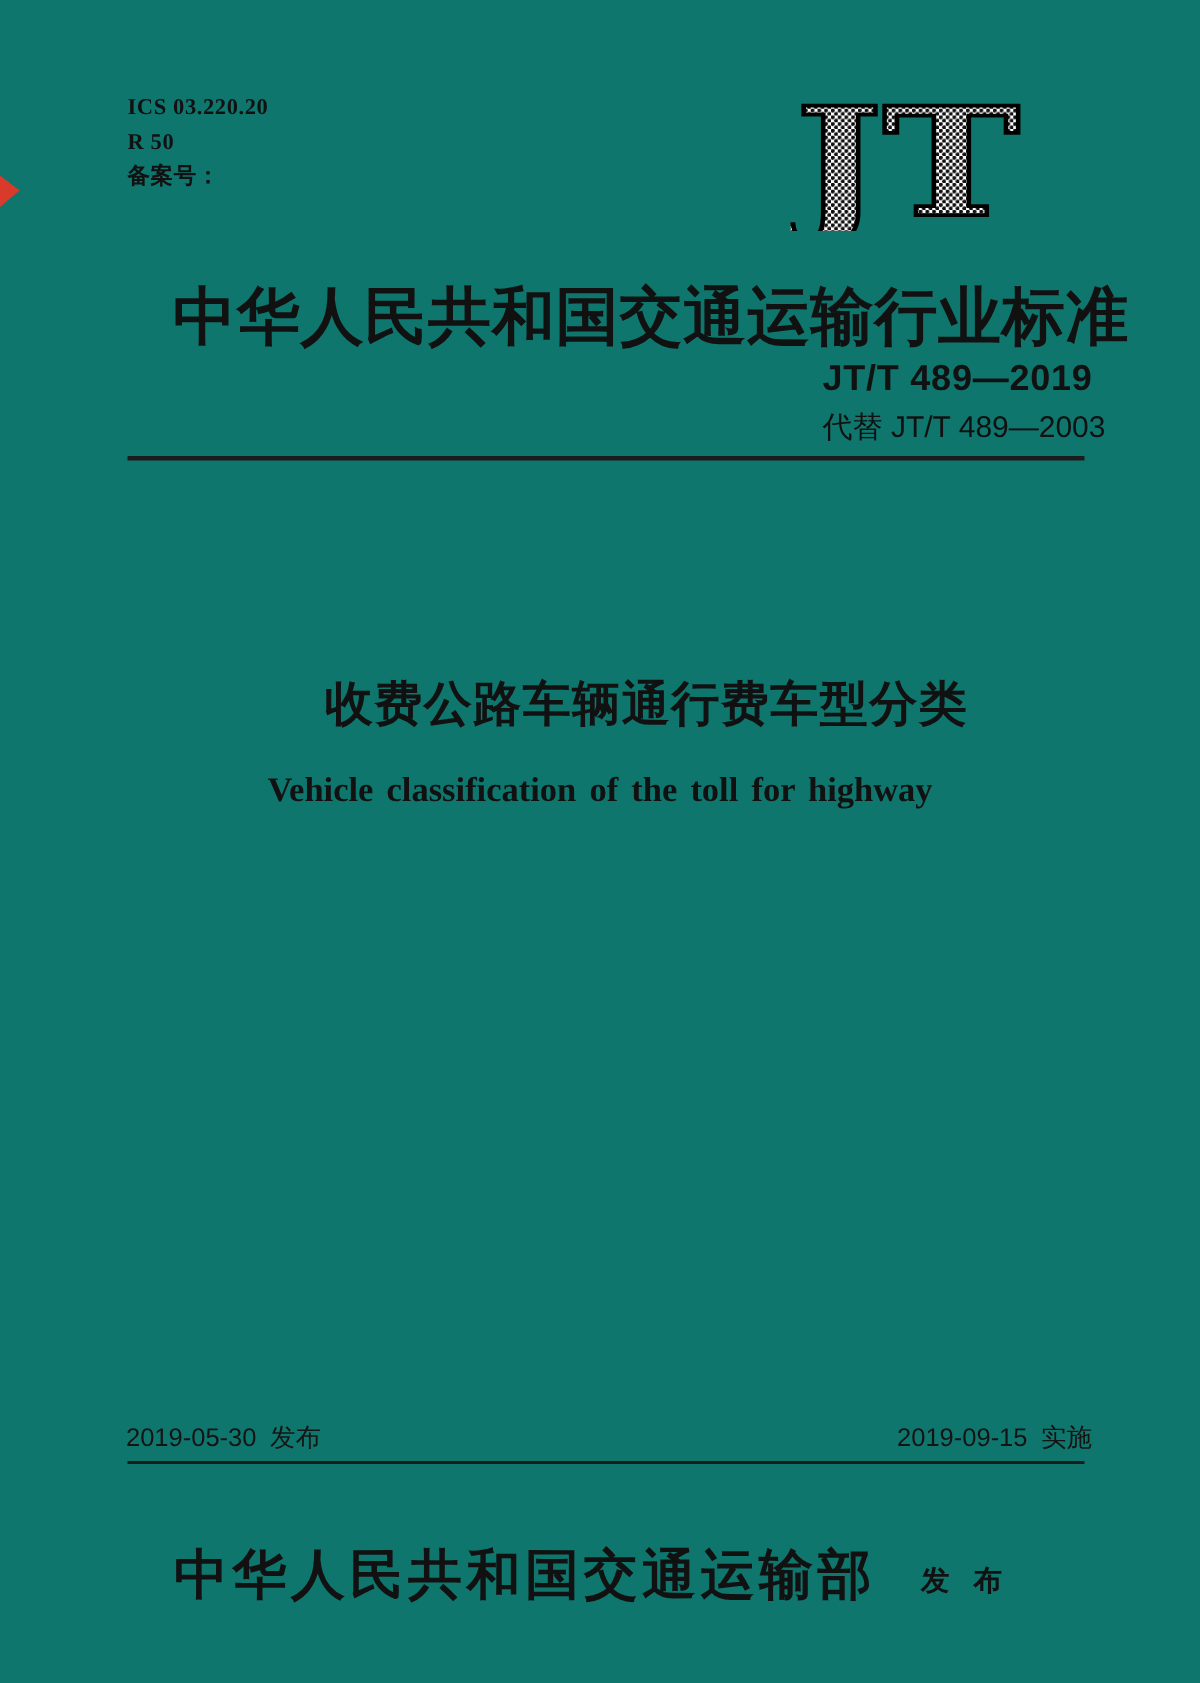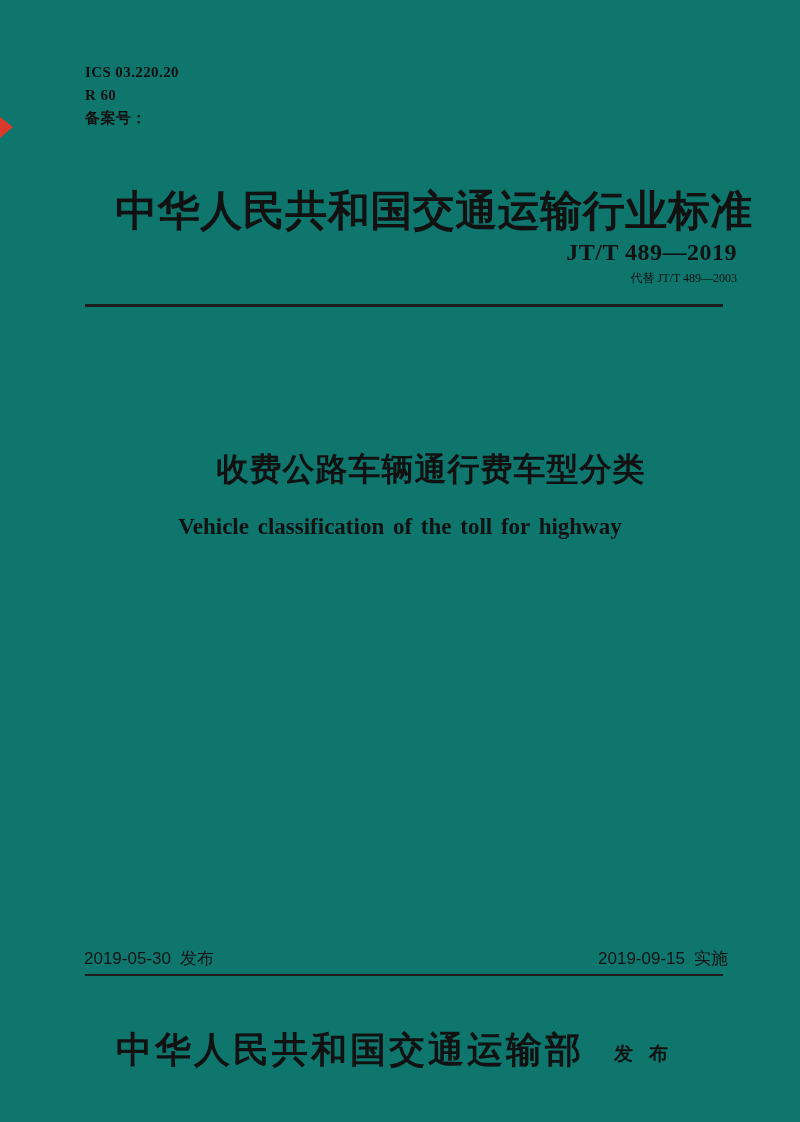--- a/index.html
+++ b/index.html
@@ -55,30 +55,29 @@
     font-size: 42px;
     letter-spacing: 0.5px;
     white-space: nowrap;
     margin-left: 34px;
   }
 
   .std {
     position: absolute;
     top: 239px;
     right: 99px;
-    text-align: right;
-    font-family: Liberation Serif, serif;
+    font-family: Liberation Sans, sans-serif;
   }
   .std-no {
     font-size: 24px;
     font-weight: bold;
     letter-spacing: 0.5px;
   }
   .std-rep {
-    font-size: 12px;
+    font-size: 20px;
     margin-top: 4px;
   }
 
   .rule {
     position: absolute;
     left: 85px;
     width: 638px;
     background: #1c1c1c;
   }
   .rule-top { top: 304px; height: 3px; }
@@ -149,26 +148,38 @@
     white-space: nowrap;
   }
 </style>
 </head>
 <body>
 
 <div class="page">
 
   <div class="ics">
     <div>ICS 03.220.20</div>
-    <div>R 60</div>
+    <div>R 50</div>
     <div>备案号：</div>
   </div>
 
   <div class="red-tri"></div>
 
+  <div class="logo">
+    <svg width="156" height="86" viewBox="0 0 156 86">
+      <defs>
+        <pattern id="halftone" width="4.5" height="4.5" patternUnits="userSpaceOnUse">
+          <rect width="4.5" height="4.5" fill="#ffffff"></rect>
+          <circle cx="1.2" cy="1.2" r="1.35" fill="#101010"></circle>
+          <circle cx="3.4" cy="3.4" r="1.35" fill="#101010"></circle>
+        </pattern>
+      </defs>
+      <text x="78" y="75" text-anchor="middle" font-family="'DejaVu Serif', serif" font-weight="bold" font-size="100" textLength="150" lengthAdjust="spacingAndGlyphs" fill="url(#halftone)" stroke="#000000" stroke-width="2.5">JT</text>
+    </svg>
+  </div>
 
   <div class="h-title">中华人民共和国交通运输行业标准</div>
 
   <div class="std">
     <div class="std-no">JT/T 489—2019</div>
     <div class="std-rep">代替 JT/T 489—2003</div>
   </div>
 
   <div class="rule rule-top"></div>
 

